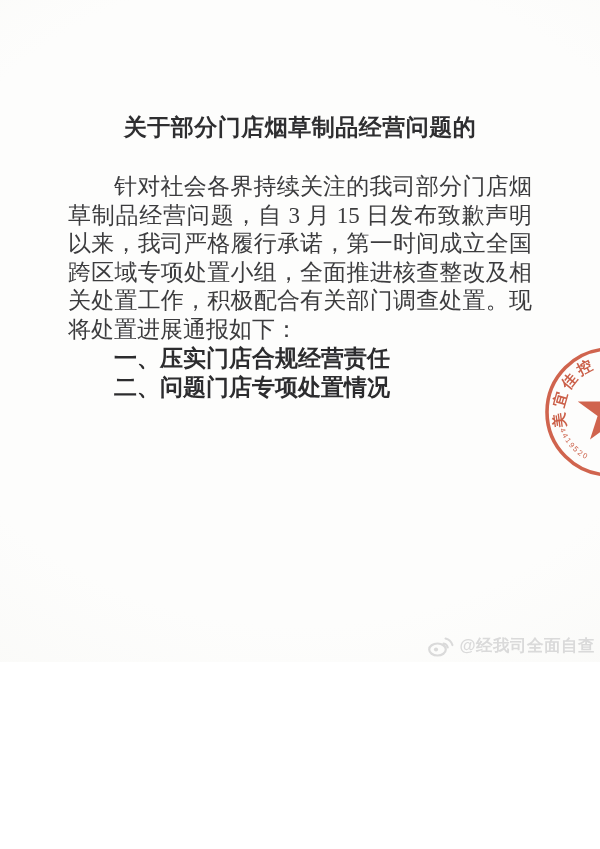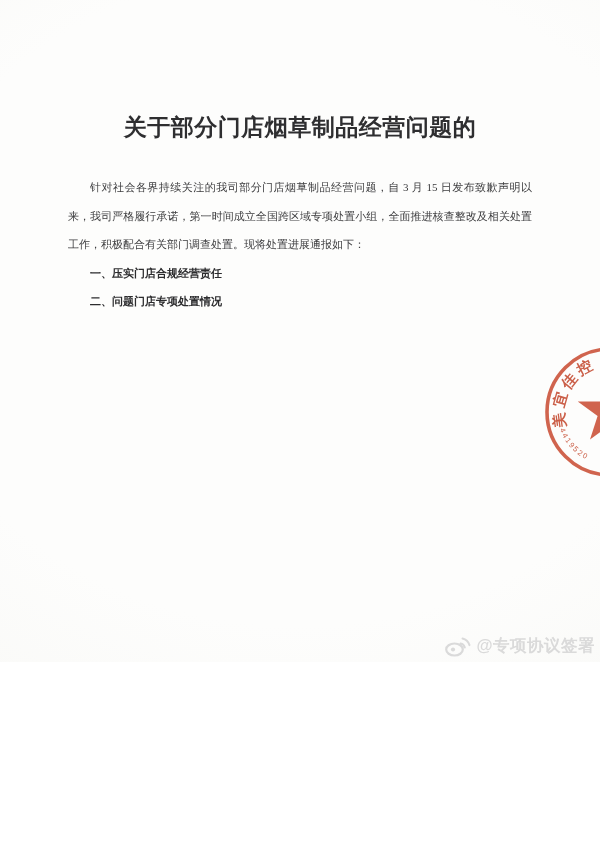--- a/index.html
+++ b/index.html
@@ -19,21 +19,21 @@
     font-size: 23px;
     font-weight: 700;
     line-height: 33px;
     color: #2e2e30;
     letter-spacing: 0.5px;
   }
   .title-line { display: block; }
 
   .doc-body {
     margin: 29px 68px 0;
-    font-size: 11px;
+    font-size: 23px;
     line-height: 28.5px;
     color: #3c3c3e;
     text-align: justify;
   }
   .doc-body p { margin: 0; text-indent: 2em; }
   .doc-body p.heading {
     font-family: "Liberation Sans", "DejaVu Sans", sans-serif;
     font-weight: 700;
     color: #2c2c2e;
     text-align: left;
@@ -98,16 +98,16 @@
     </text>
   </svg>
 
   <div class="watermark">
     <svg class="wm-icon" width="27" height="22" viewBox="0 0 27 22" aria-hidden="true">
       <ellipse cx="10.5" cy="14.5" rx="8.3" ry="6" fill="none" stroke="#dadada" stroke-width="2.2"></ellipse>
       <circle cx="9" cy="14.5" r="2.1" fill="#dadada"></circle>
       <path d="M16.5 8.5 a5.5 5.5 0 0 1 4.3 4" fill="none" stroke="#dadada" stroke-width="2" stroke-linecap="round"></path>
       <path d="M18.5 3.5 a10 10 0 0 1 7 6.6" fill="none" stroke="#dadada" stroke-width="2" stroke-linecap="round"></path>
     </svg>
-    <span>@专项协议签署</span>
+    <span>@经我司全面自查</span>
   </div>
 
 </div>
 
 </body></html>

